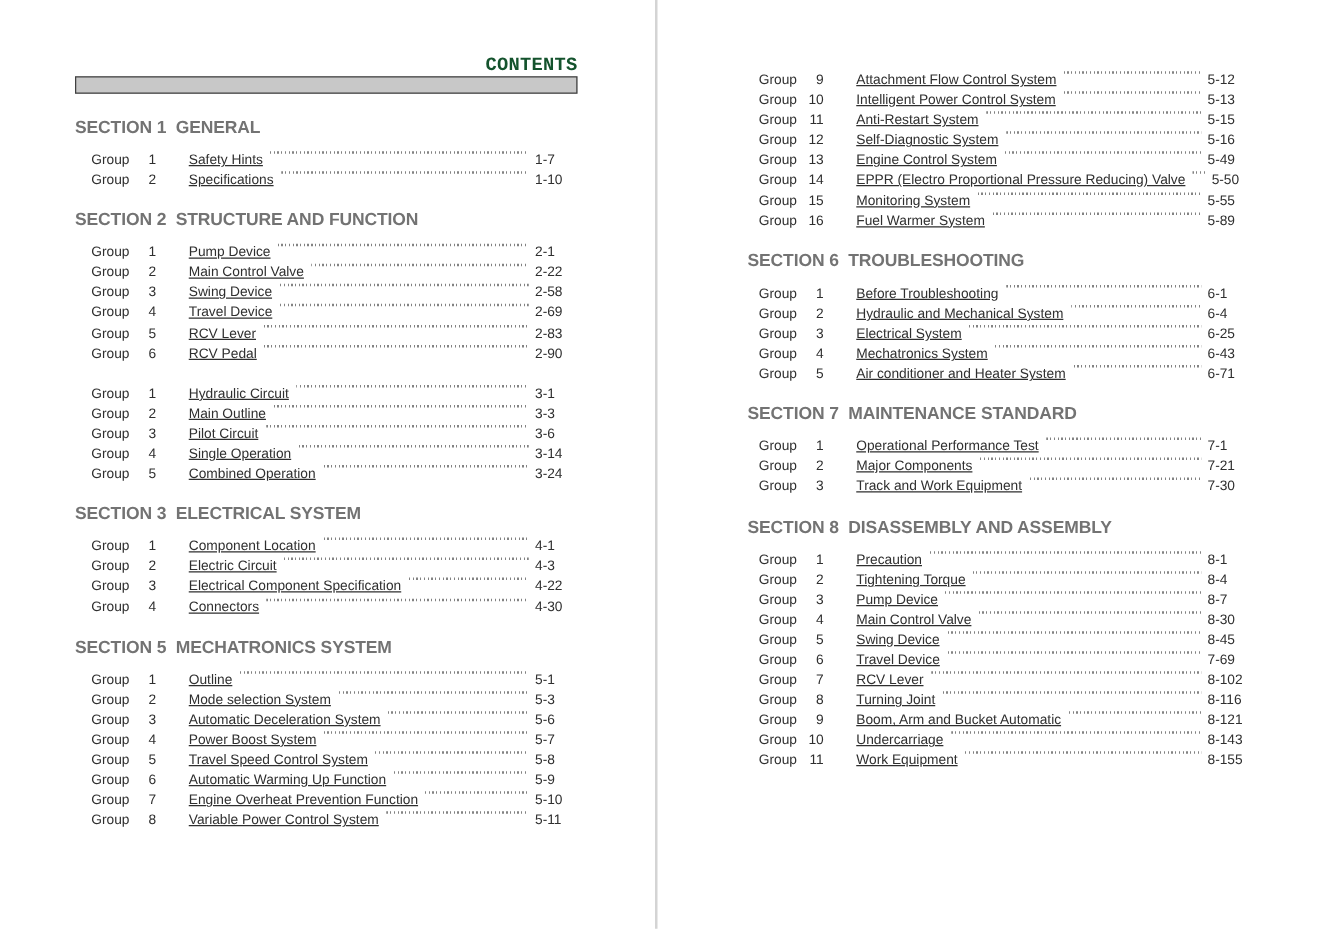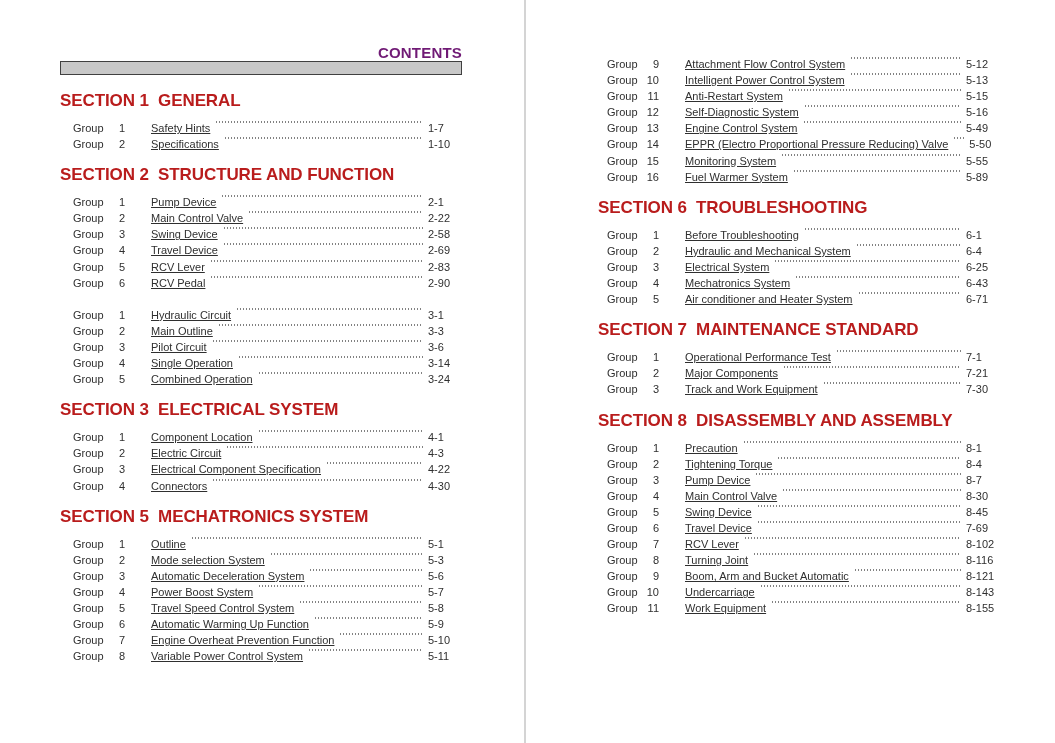--- a/index.html
+++ b/index.html
@@ -39,45 +39,46 @@
     padding-top: 45px;
   }
   .col-right {
     left: 598px;
     width: 402px;
     padding-top: 56px;
   }
   .contents-title {
     font-size: 15px;
     font-weight: bold;
-    color: #701a75;
+    color: #14532d;
     text-align: right;
     line-height: 16px;
     letter-spacing: 0.2px;
+    font-family: Liberation Mono, monospace;
   }
   .contents-bar {
     width: 100%;
     height: 14px;
     box-sizing: border-box;
     background: #c8c8c8;
     border: 1.5px solid #404040;
   }
   .toc-section {
     margin-top: 16px;
   }
   .col-left .blocks > .toc-section:first-child {
     margin-top: 19px;
   }
   .toc-section.continuation {
     margin-top: 0;
   }
   .section-heading {
-    font-size: 17px;
+    font-size: 14px;
     font-weight: bold;
-    color: #b91c1c;
+    color: #737373;
     margin: 0 0 12px 0;
     line-height: 14px;
     white-space: pre;
     letter-spacing: -0.1px;
   }
   .rows {
     padding-left: 13px;
   }
   .col-right .rows {
     padding-left: 9px;

